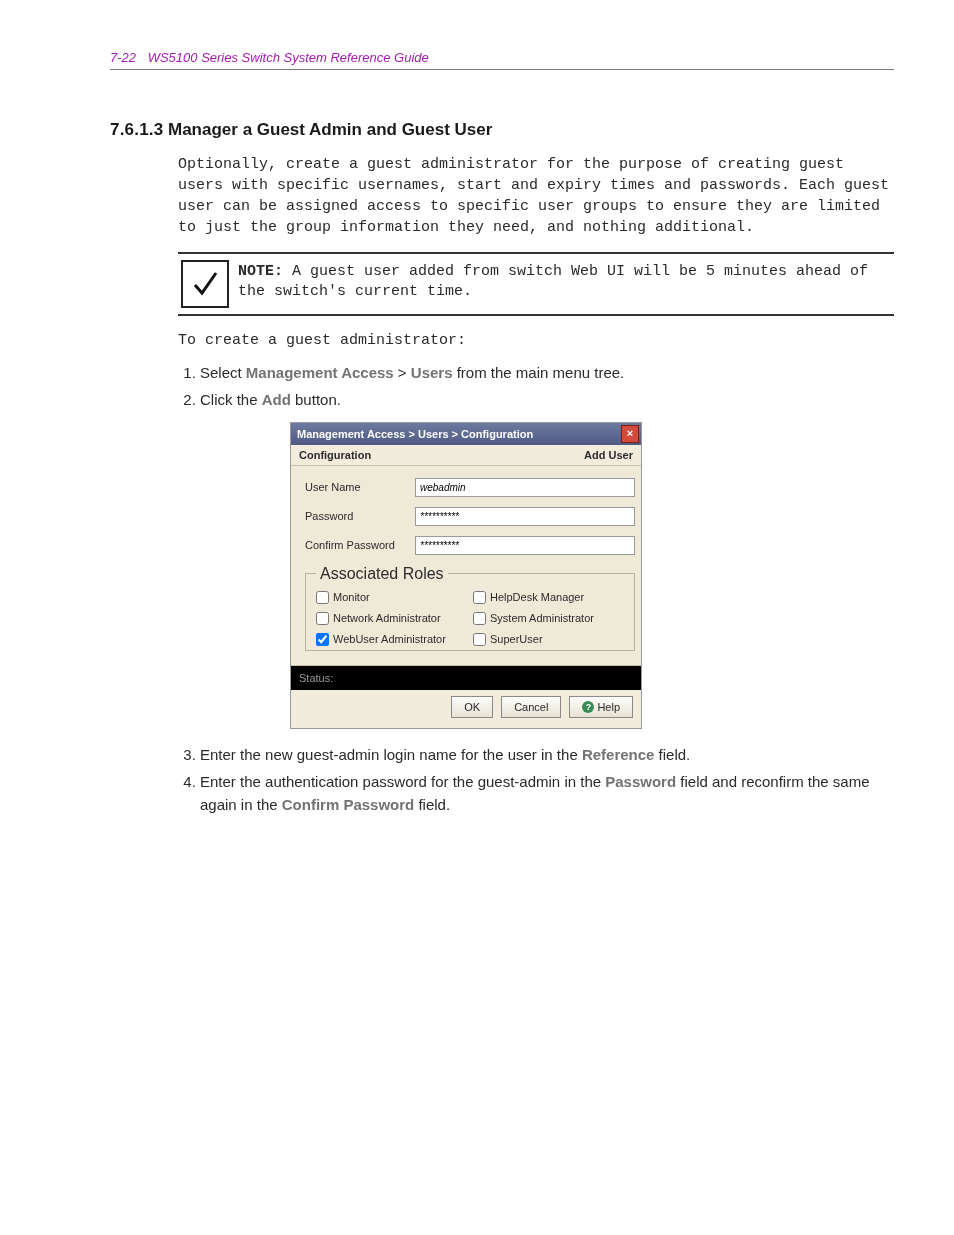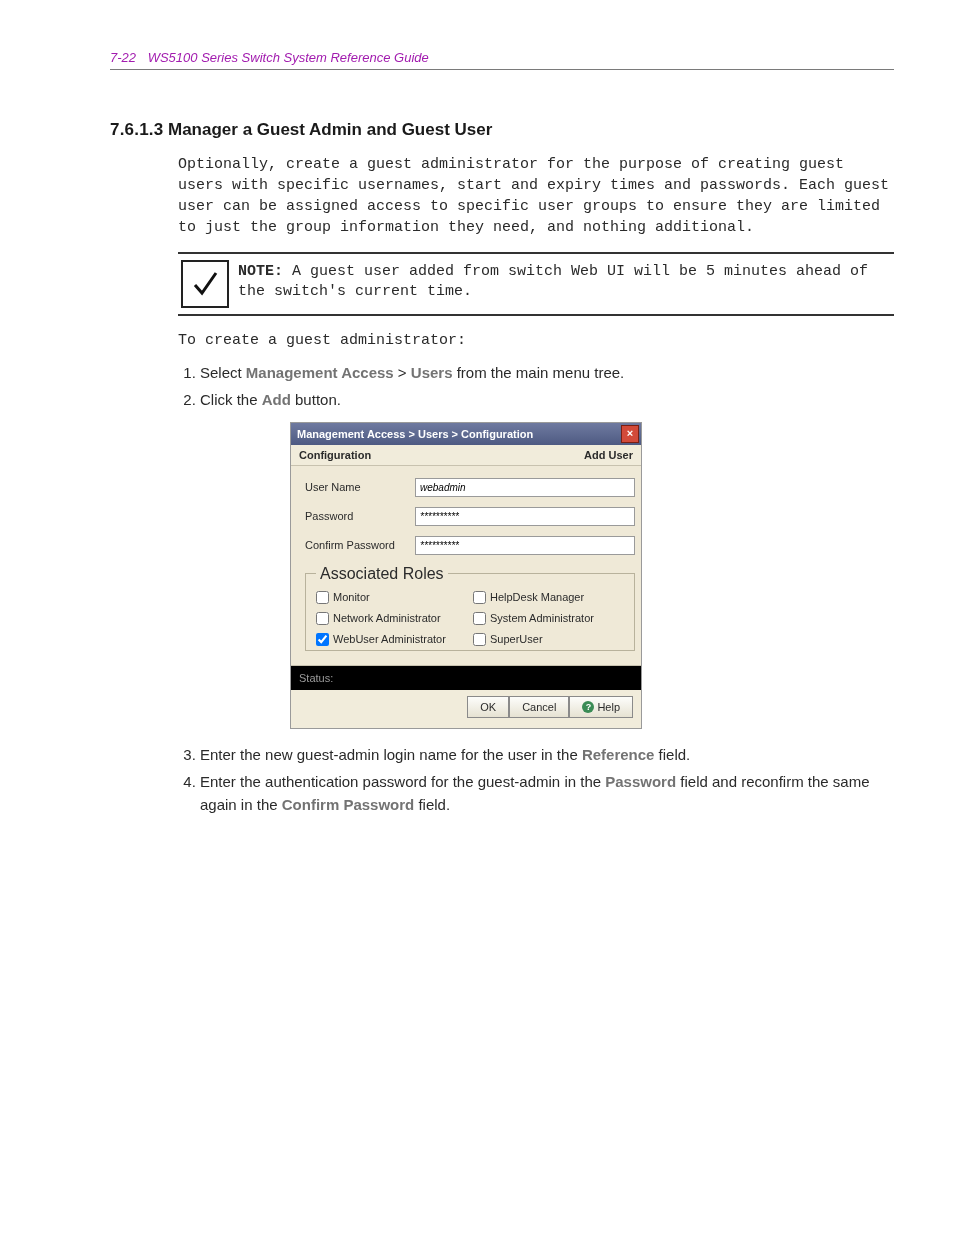--- a/index.html
+++ b/index.html
@@ -180,20 +180,21 @@
   .chk input { margin: 0; width: 13px; height: 13px; }
   .status-row {
     border-top: 1px solid #c8c2af;
     padding: 6px 8px;
     color: #9a9a9a;
     background: #000000;
   }
   .btn-row {
     display: flex;
     justify-content: flex-end;
+    gap: 8px;
     padding: 6px 8px 10px 8px;
     background: #f1ecdb;
   }
   .btn {
     border: 1px solid #8a8a8a;
     background: linear-gradient(#fdfdfb, #e6e2d2);
     padding: 1px 12px;
     font-size: 11px;
     font-family: Tahoma, Arial, sans-serif;
     display: inline-flex;

